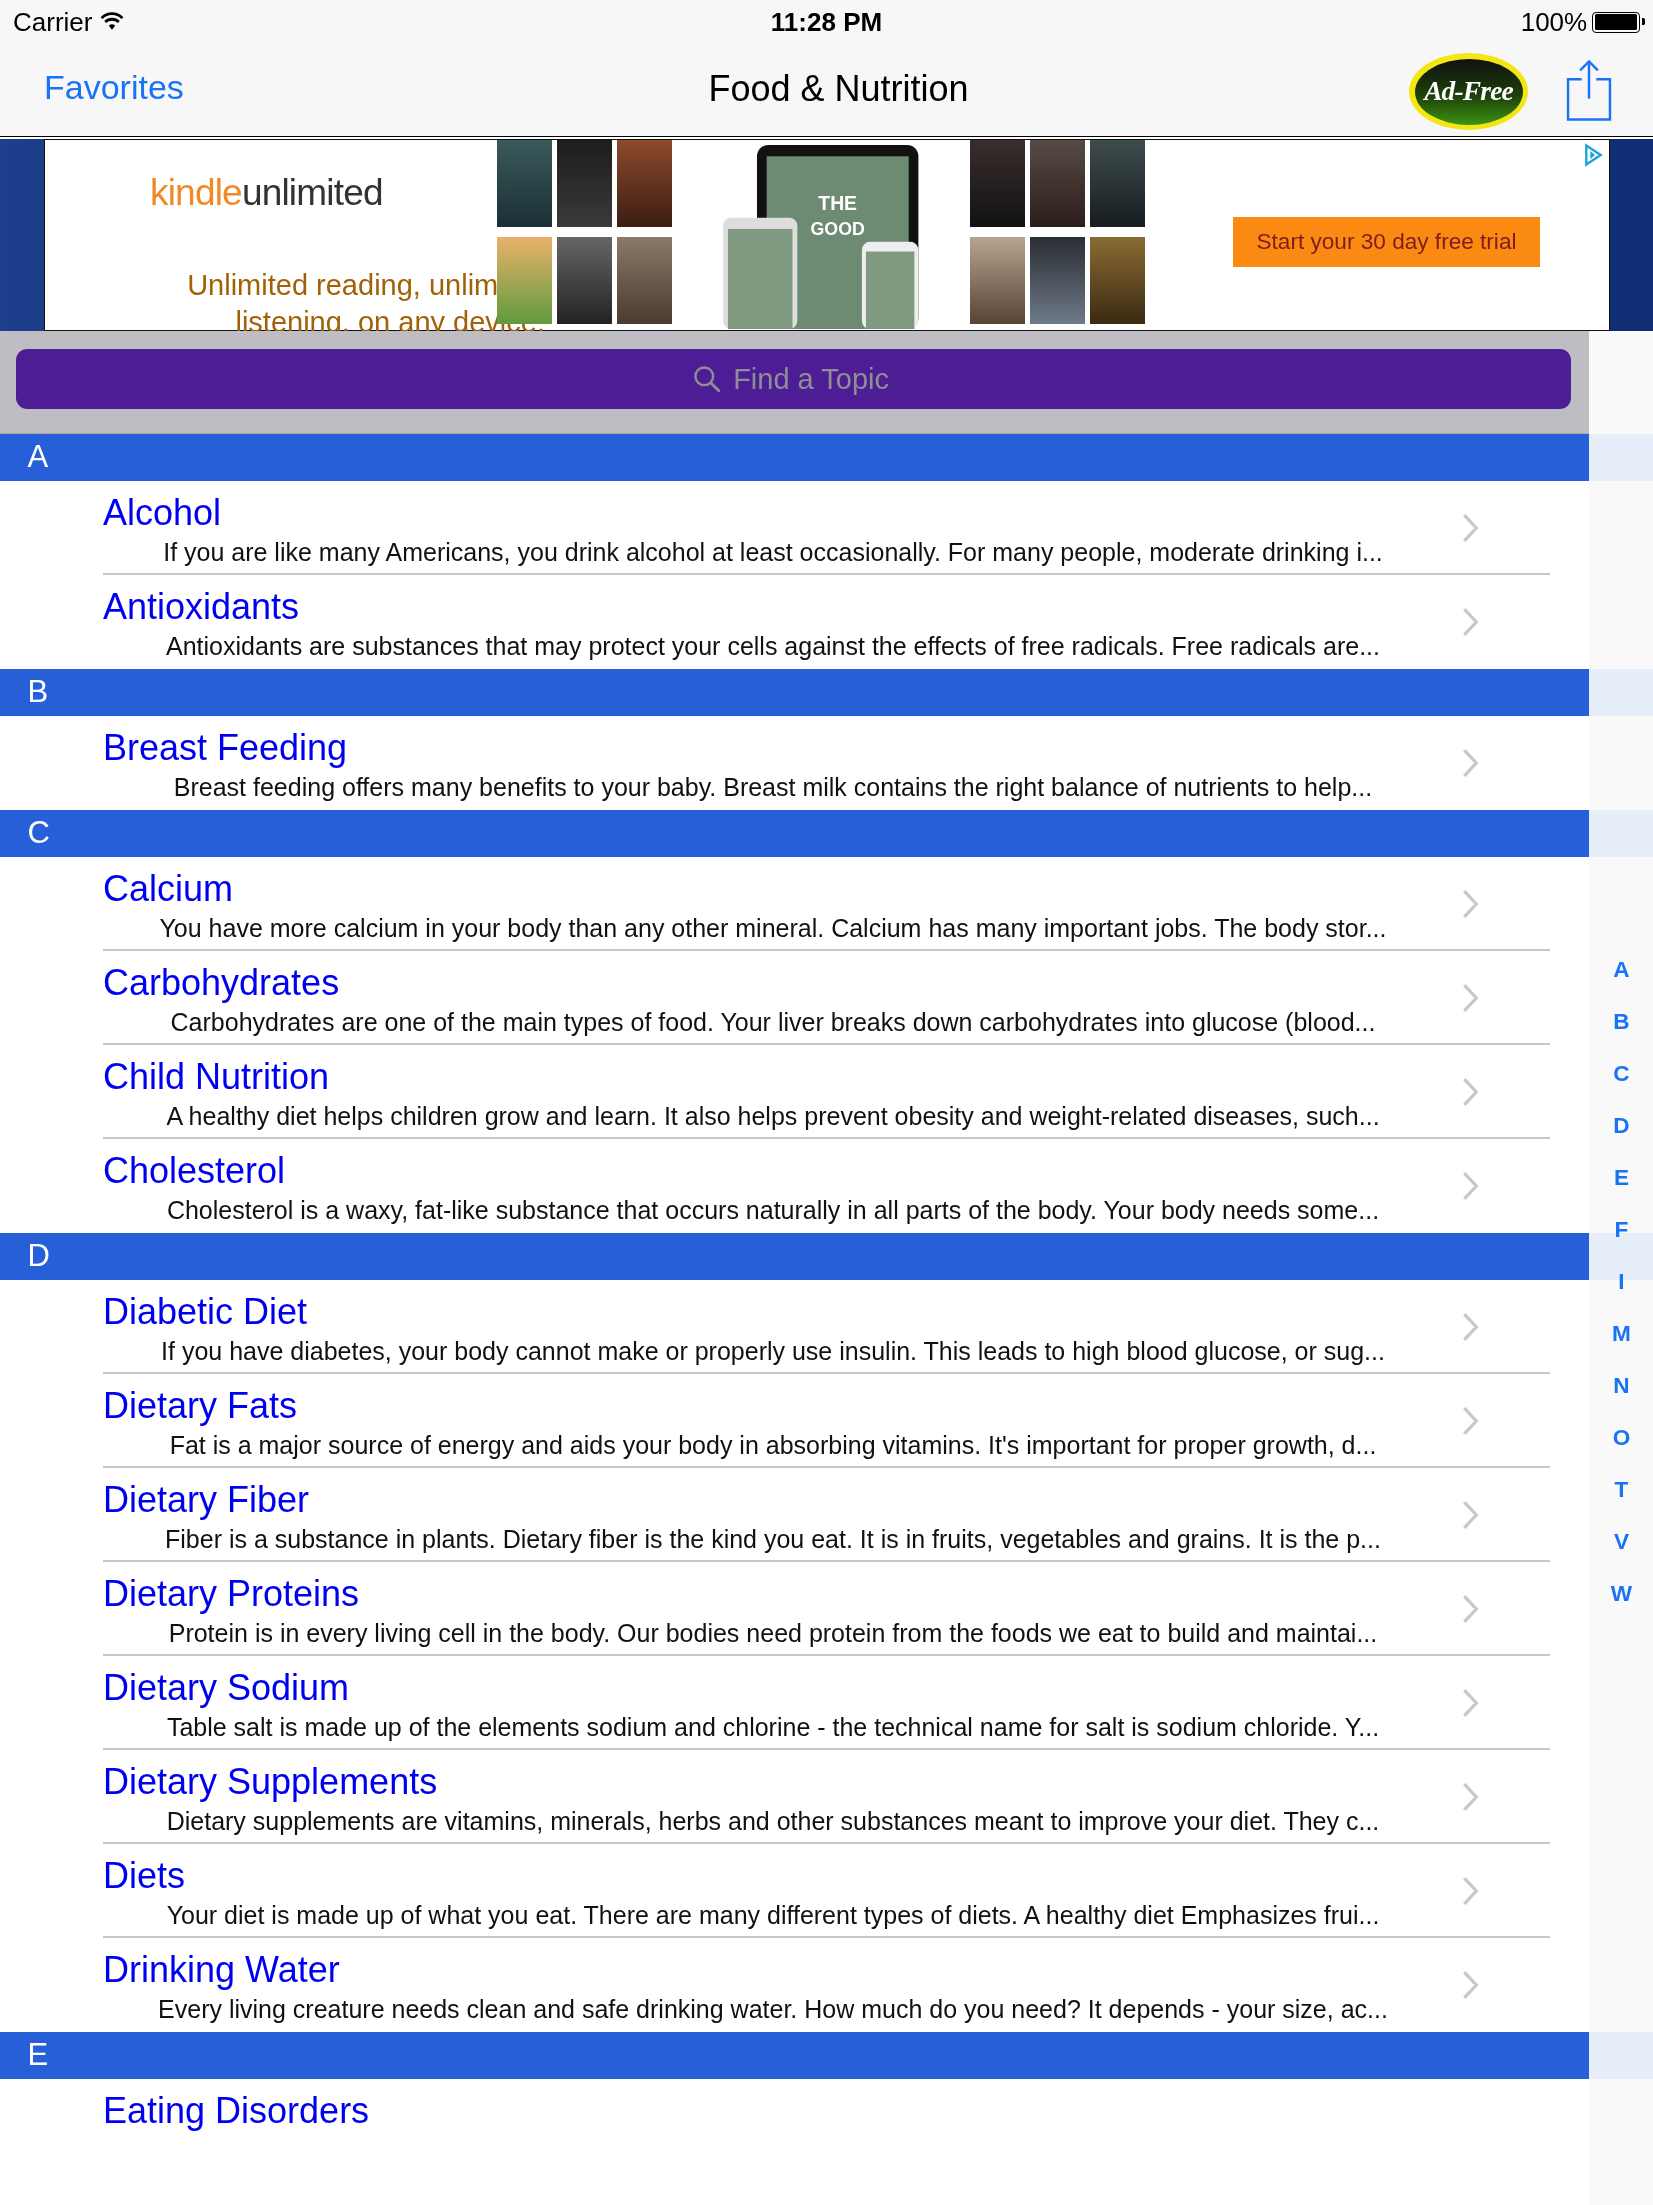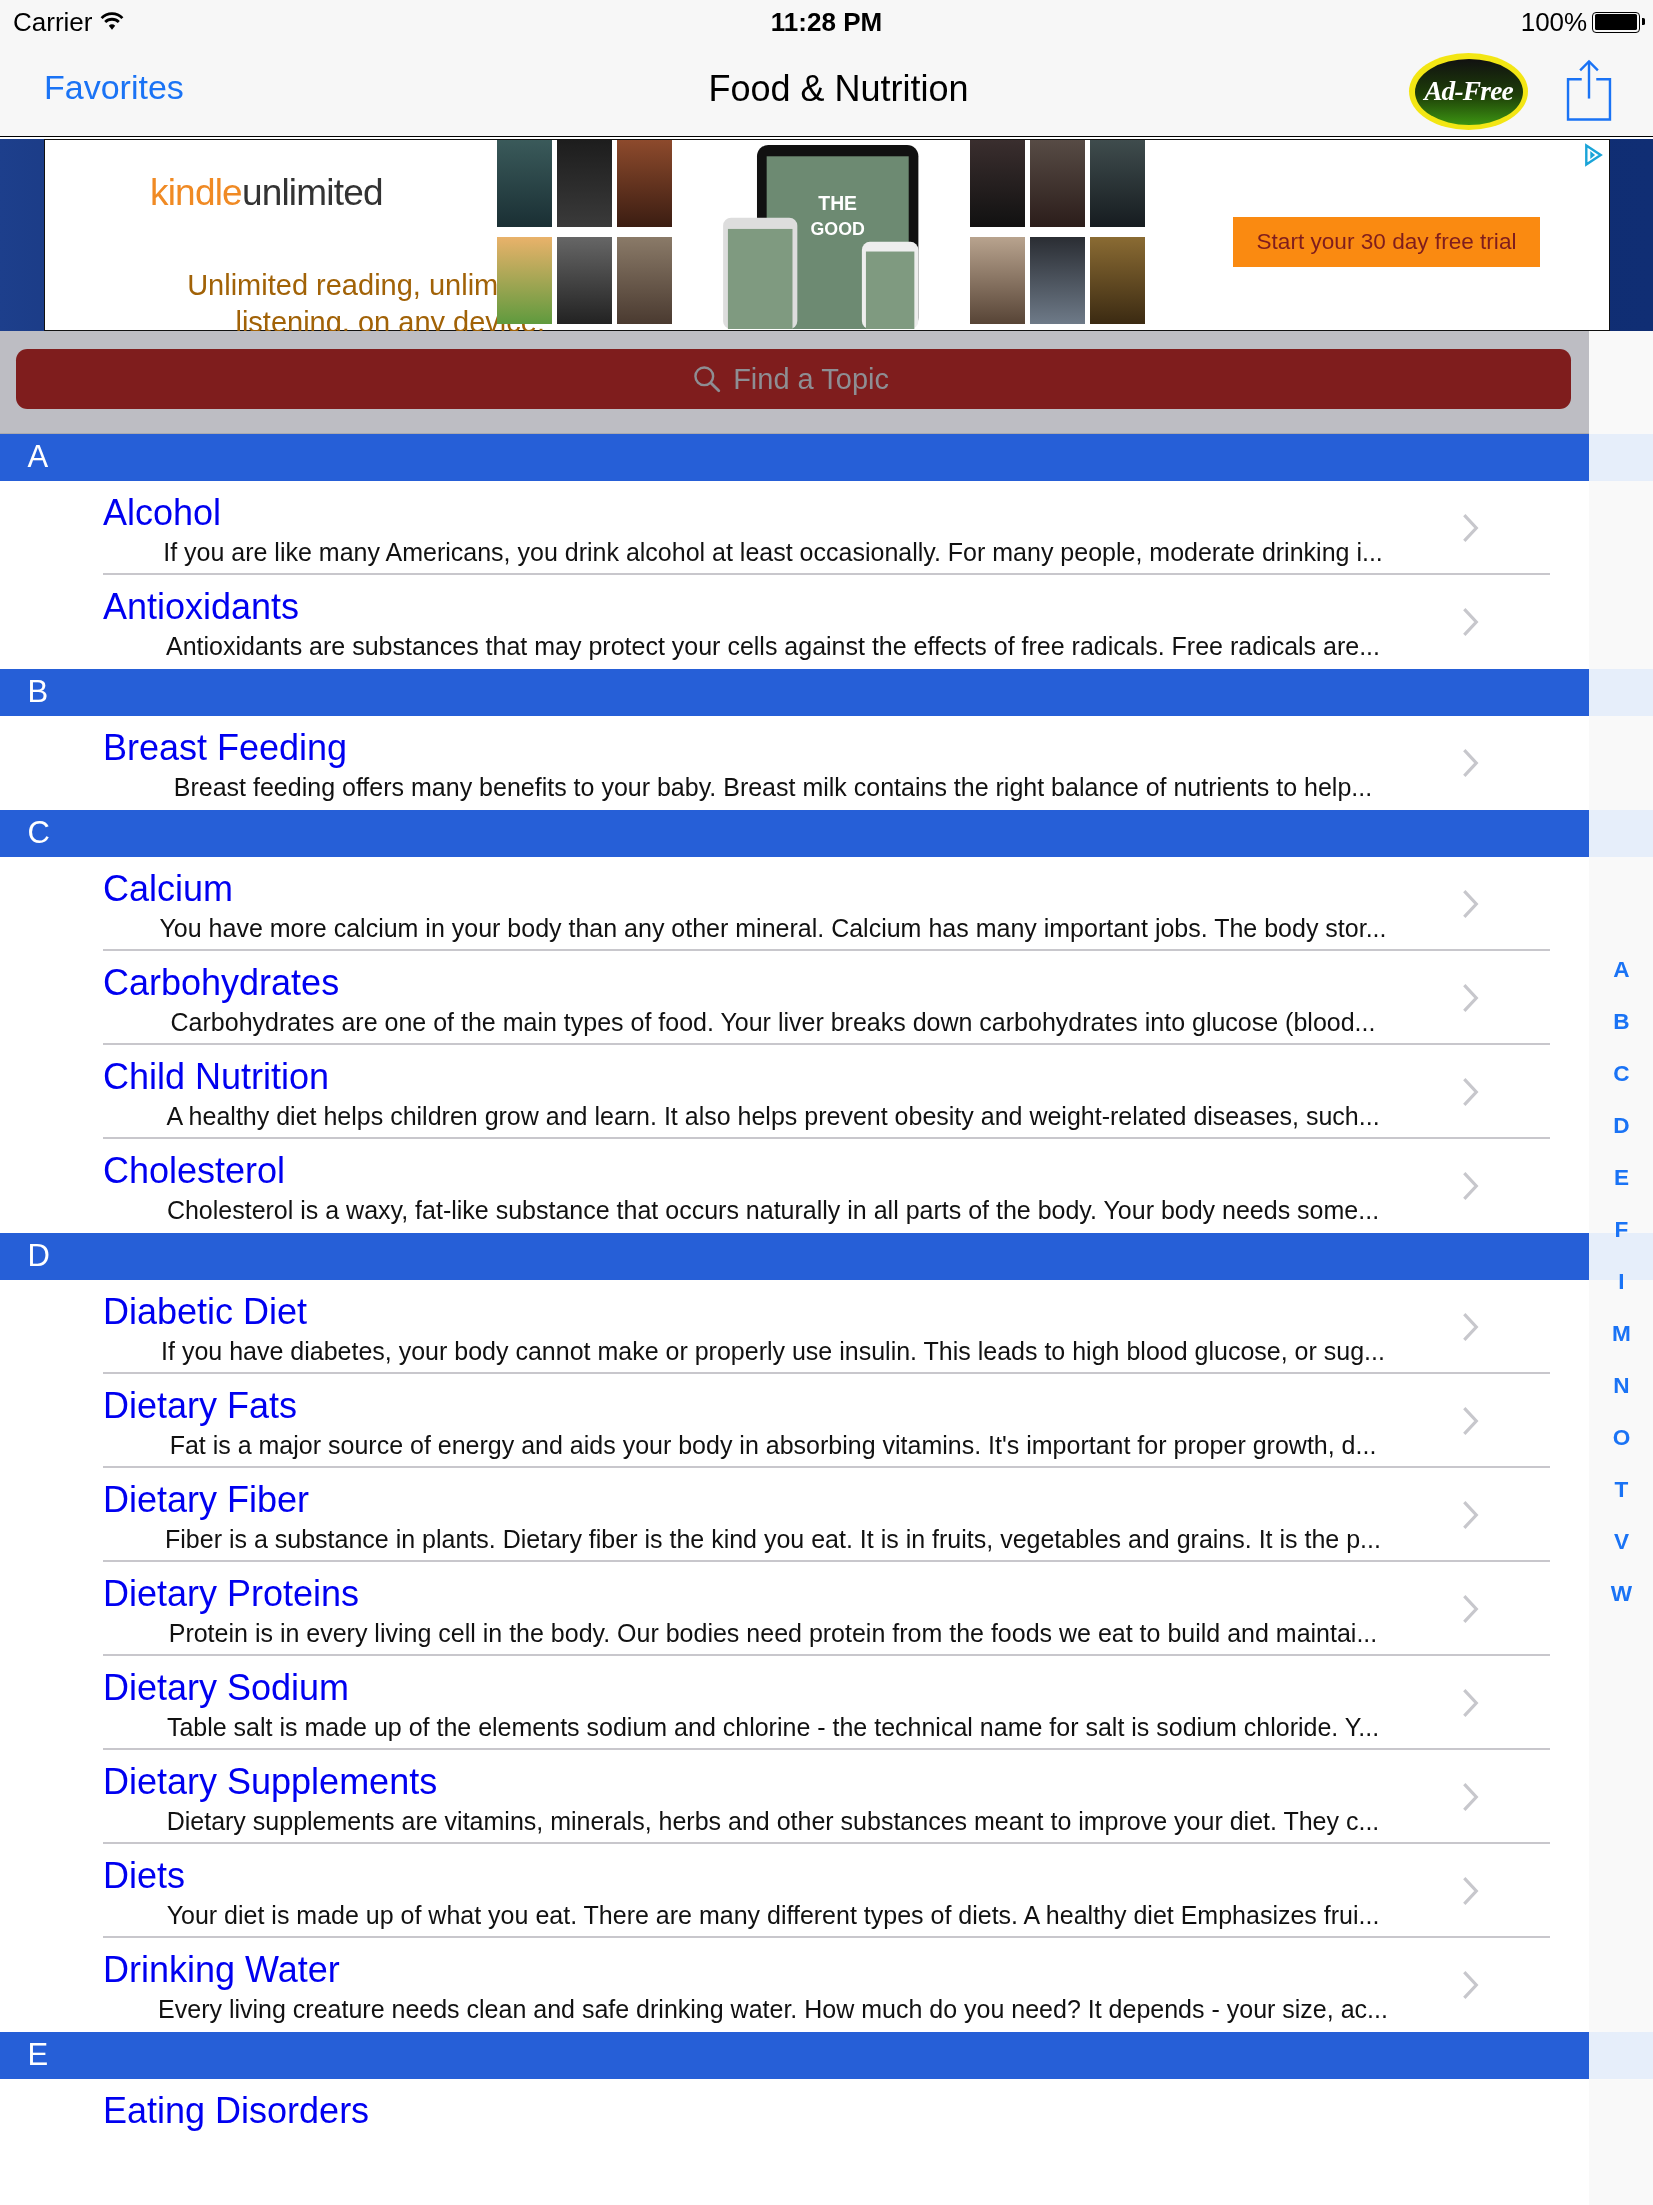--- a/index.html
+++ b/index.html
@@ -31,21 +31,21 @@
   .ad-tagline { position: absolute; left: 32px; top: 87px; width: 468px; text-align: right; font-size: 29px; line-height: 37px; color: #a16207; margin-top: 40px; }
   .ad-books { position: absolute; top: 0; height: 189px; display: flex; gap: 4.8px; }
   .book { width: 55px; height: 92px; margin-bottom: 4.8px; }
   .book-col { display: flex; flex-direction: column; gap: 4.8px; }
   .ad-device { position: absolute; left: 678px; top: 4.8px; width: 210px; height: 184px; }
   .ad-cta { position: absolute; left: 1188px; top: 77px; width: 307px; height: 50px; background: #fa8a11; color: #7f1d1d; font-size: 22.6px; display: flex; align-items: center; justify-content: center; cursor: pointer; }
   .ad-choices { position: absolute; right: 4.8px; top: 3.2px; width: 21px; height: 24px; color: #1aa4d8; font-size: 21px; }
 
   
   .search-area { position: absolute; top: 331px; left: 0; width: 1589px; height: 103px; background: #bdbdc3; border-bottom: 1.6px solid #aaaab0; }
-  .search-field { position: absolute; left: 16px; top: 18px; width: 1555px; height: 60px; background: #7f1d1d; border-radius: 11.3px; display: flex; align-items: center; justify-content: center; gap: 11.3px; cursor: text; }
+  .search-field { position: absolute; left: 16px; top: 18px; width: 1555px; height: 60px; background: #4c1d95; border-radius: 11.3px; display: flex; align-items: center; justify-content: center; gap: 11.3px; cursor: text; }
   .search-field input { border: none; outline: none; background: transparent; font-size: 29px; color: #8e8e93; width: 161px; font-family: "Liberation Sans", sans-serif; }
   .search-field input::placeholder { color: #8e8e93; }
 
   
   .index-col { position: absolute; top: 331px; left: 1589px; width: 65px; height: 1874px; background: #f9f9f9; }
   .index-letters { position: absolute; top: 944px; left: 1589px; width: 65px; display: flex; flex-direction: column; align-items: center; }
   .index-letter { height: 52px; line-height: 52px; font-size: 22.6px; font-weight: bold; color: #1a73f5; cursor: pointer; text-align: center; width: 100%; }
 
   
   .list { position: absolute; top: 434px; left: 0; width: 1653px; }

